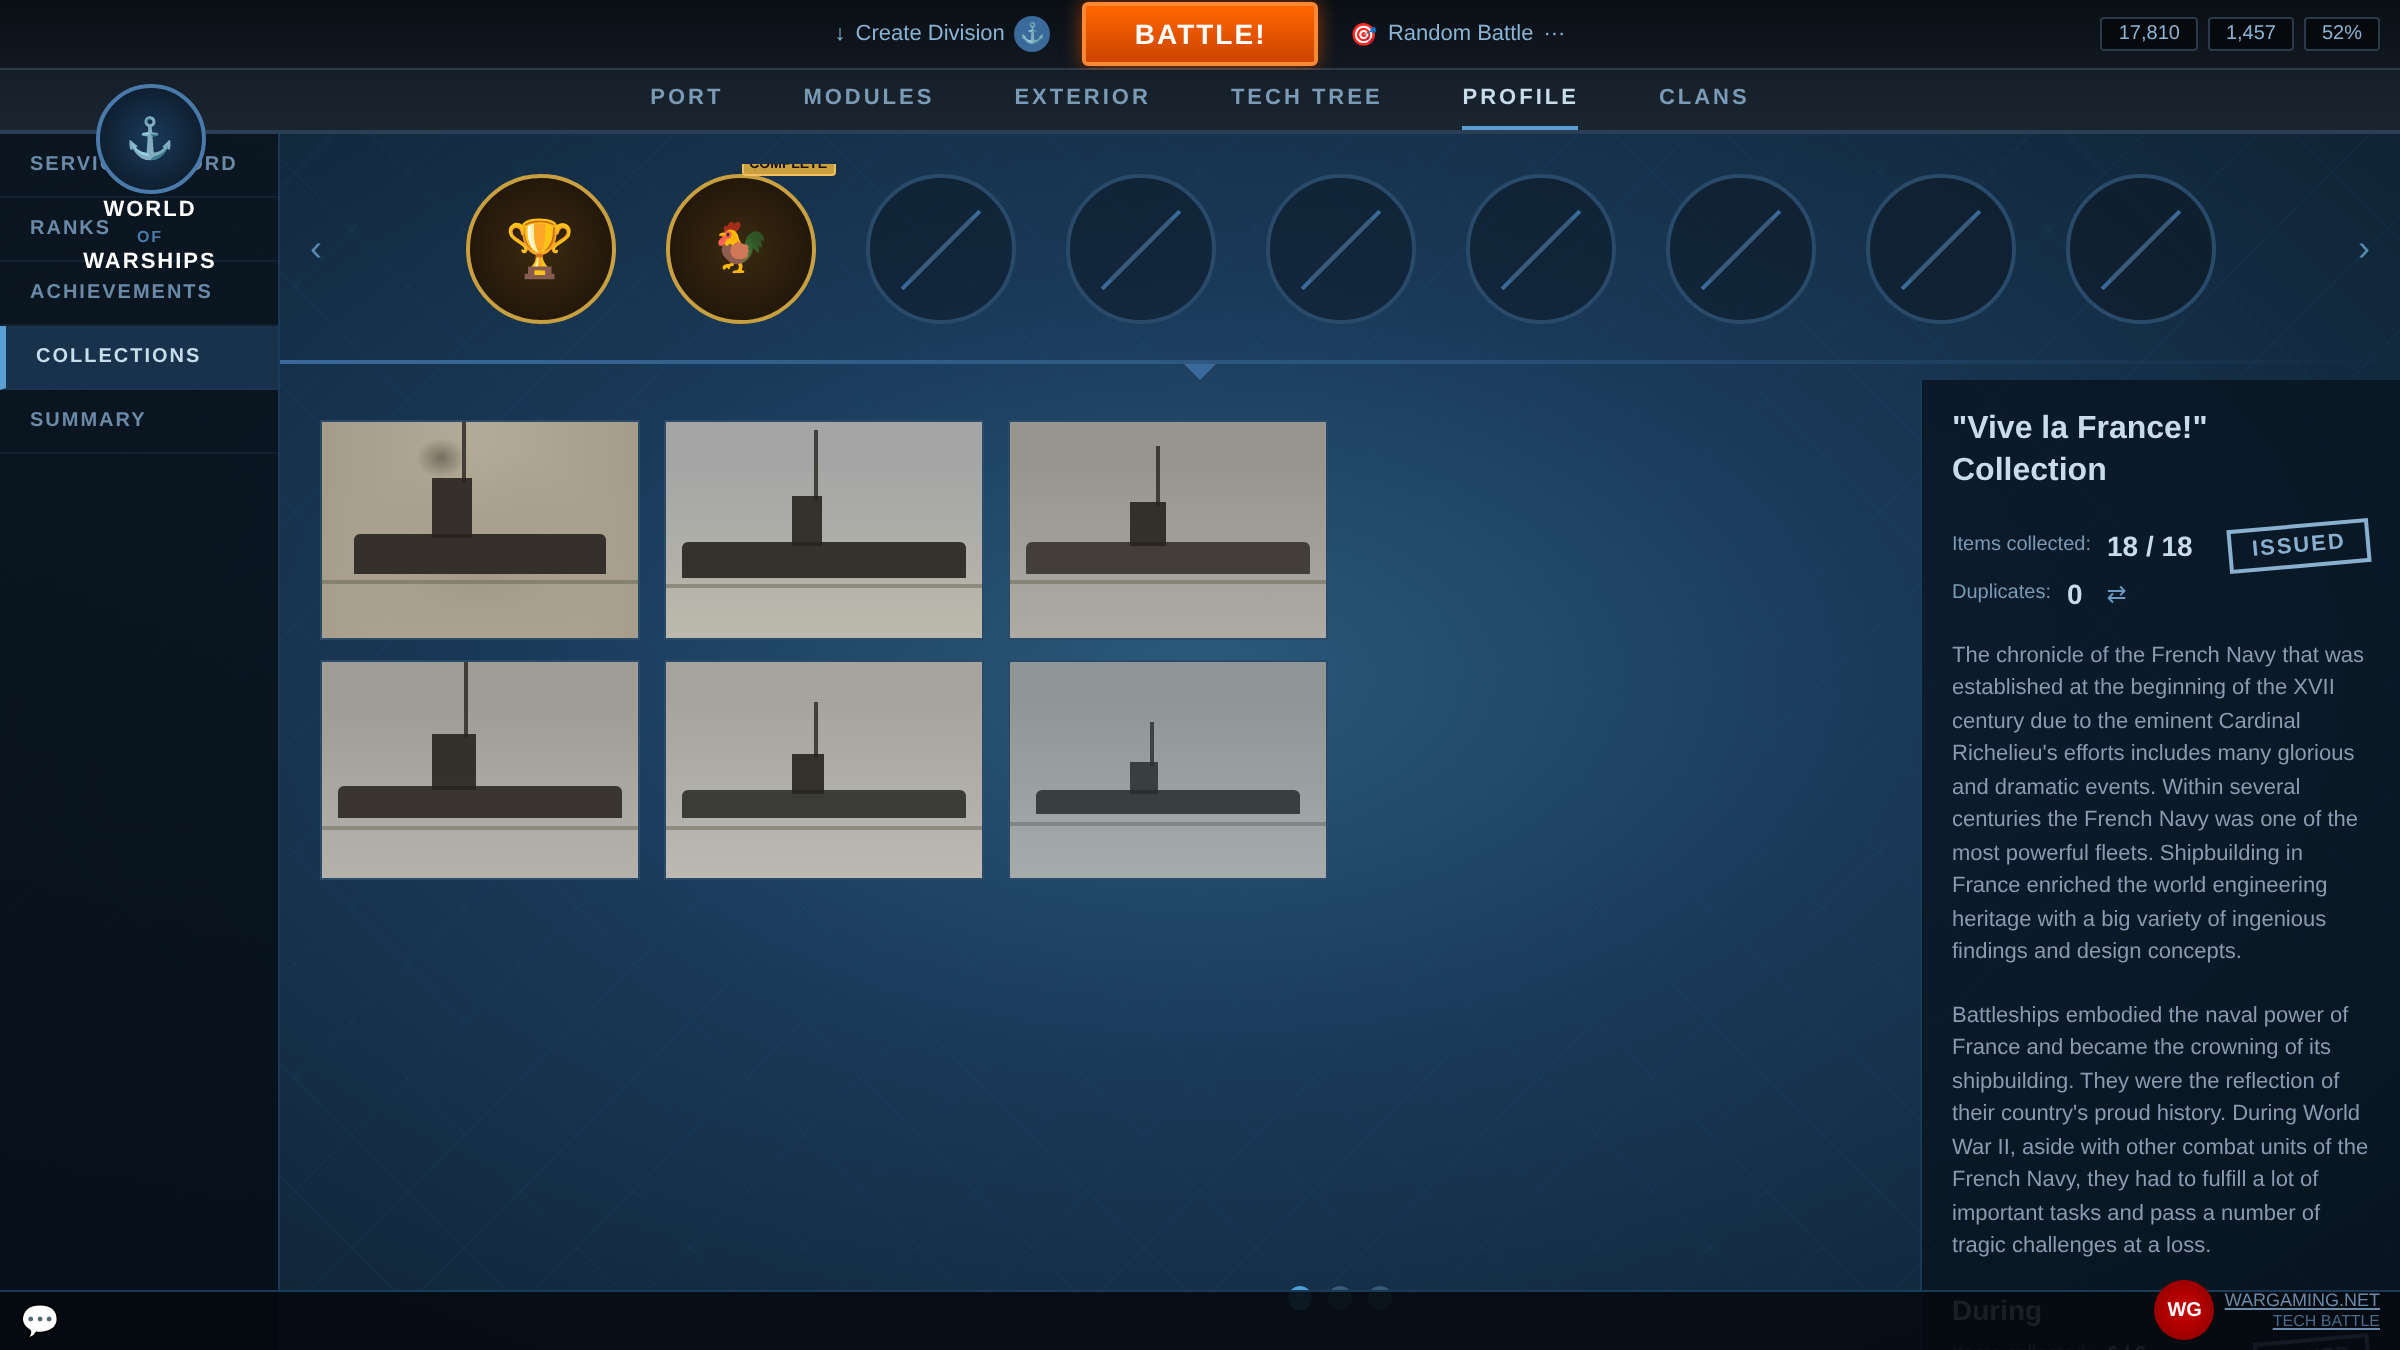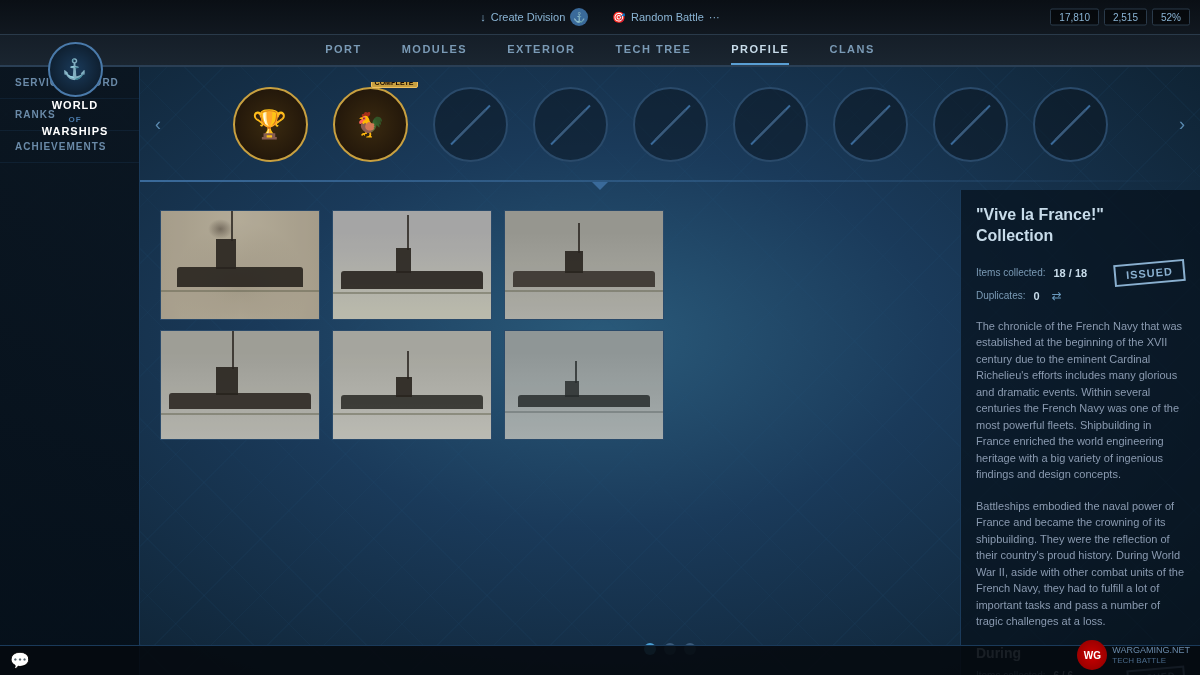--- a/index.html
+++ b/index.html
@@ -477,21 +477,21 @@
       margin-bottom: 5px;
     }
 
     .stat-label {
       color: #7a9ab5;
       font-size: 10px;
     }
 
     .stat-value {
       color: #c8dcea;
-      font-size: 11px;
+      font-size: 14px;
       font-weight: bold;
     }
 
     .issued-badge {
       border: 2px solid #8ab0d0;
       color: #8ab0d0;
       font-size: 11px;
       font-weight: bold;
       padding: 3px 10px;
       text-transform: uppercase;
@@ -568,22 +568,23 @@
       align-items: center;
       justify-content: center;
       color: #fff;
       font-size: 10px;
       font-weight: bold;
     }
 
     .wg-text {
       color: #6a8aaa;
       font-size: 9px;
-      text-align: left;
+      text-align: right;
       line-height: 1.2;
+      text-decoration: underline;
     }
 
     .stat-icon {
       font-size: 12px;
       color: #6a9abf;
     }
 
     
     .img-overlay {
       position: absolute;
@@ -634,29 +635,30 @@
 
 <div class="bg-map"></div>
 
 <div class="top-bar">
   <div class="top-bar-center">
     <div class="create-division-btn">
       <span>↓</span>
       <span>Create Division</span>
       <div class="create-division-icon">⚓</div>
     </div>
+    <button class="battle-btn">BATTLE!</button>
     <div class="random-battle-btn">
       <span>🎯</span>
       <span>Random Battle</span>
       <span>···</span>
     </div>
   </div>
   <div class="top-bar-right">
     <div class="top-bar-stat">17,810</div>
-    <div class="top-bar-stat">2,515</div>
+    <div class="top-bar-stat">1,457</div>
     <div class="top-bar-stat">52%</div>
   </div>
 </div>
 
 <div class="nav-bar">
   <nav class="nav-items">
     <div class="nav-item">PORT</div>
     <div class="nav-item">MODULES</div>
     <div class="nav-item">EXTERIOR</div>
     <div class="nav-item">TECH TREE</div>
@@ -730,20 +732,22 @@
   <div class="medals-nav">›</div>
 </div>
 
 <div class="separator"></div>
 <div class="separator-triangle"></div>
 
 <div class="sidebar">
   <div class="sidebar-item">SERVICE RECORD</div>
   <div class="sidebar-item">RANKS</div>
   <div class="sidebar-item">ACHIEVEMENTS</div>
+  <div class="sidebar-item active">COLLECTIONS</div>
+  <div class="sidebar-item">SUMMARY</div>
 </div>
 
 <div class="main-content">
 
   <div class="gallery-area">
 
     <div class="gallery-row">
       <div class="gallery-image ship-img-1">
         <div class="img-overlay"></div>
         <div class="ship-body"></div>

